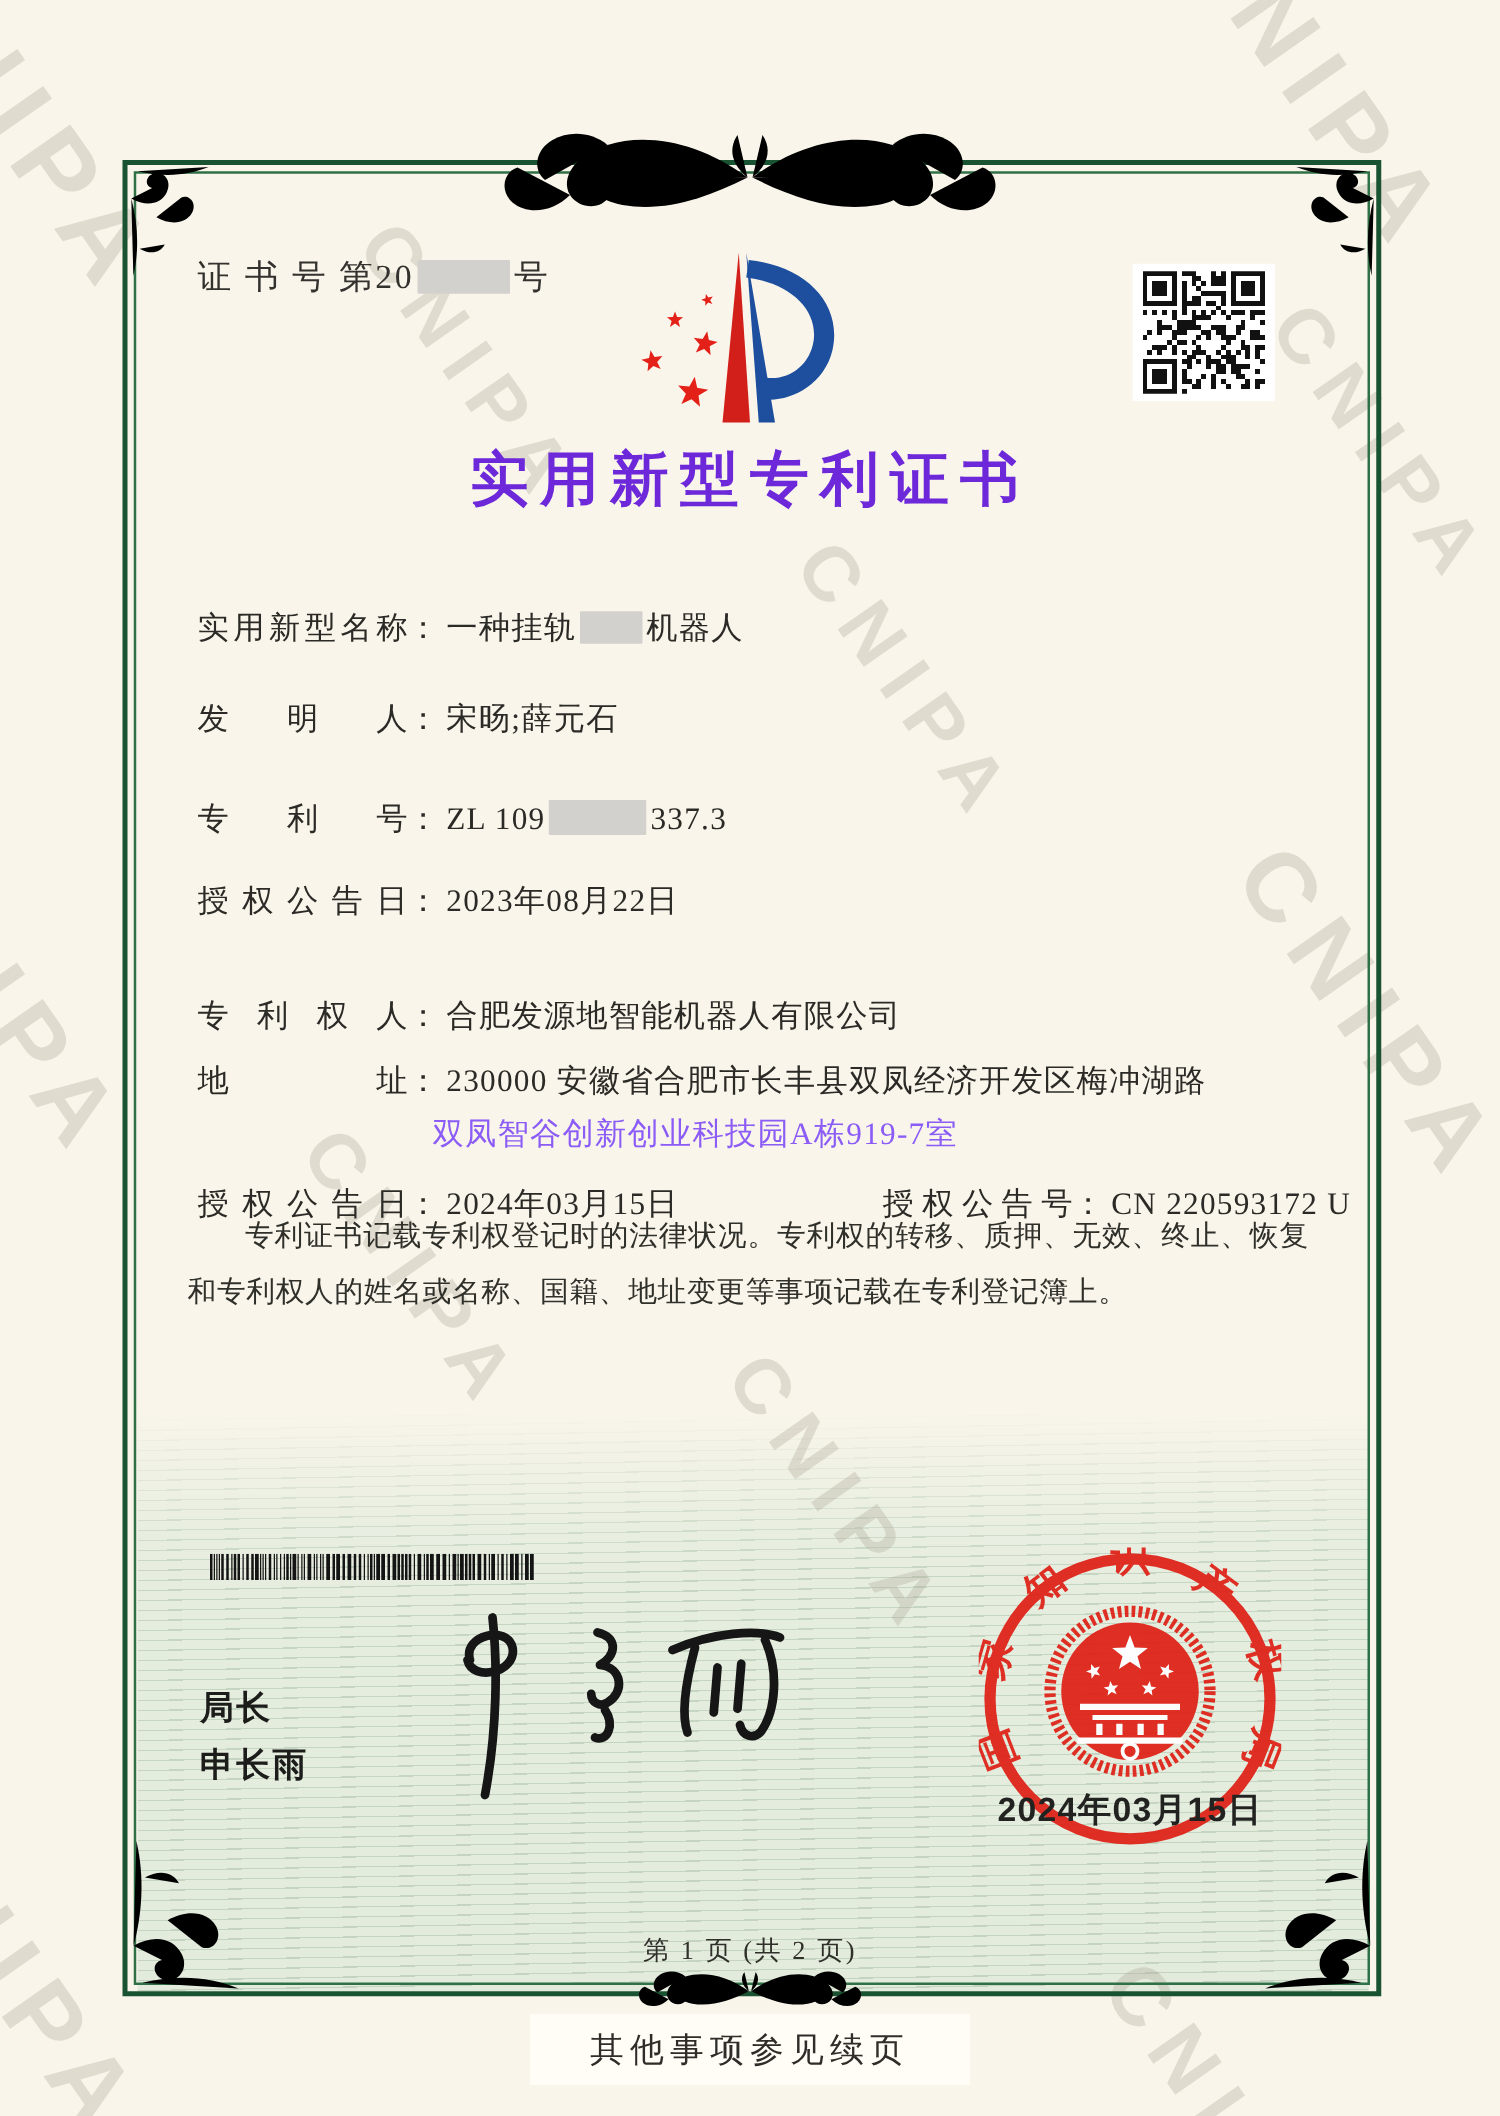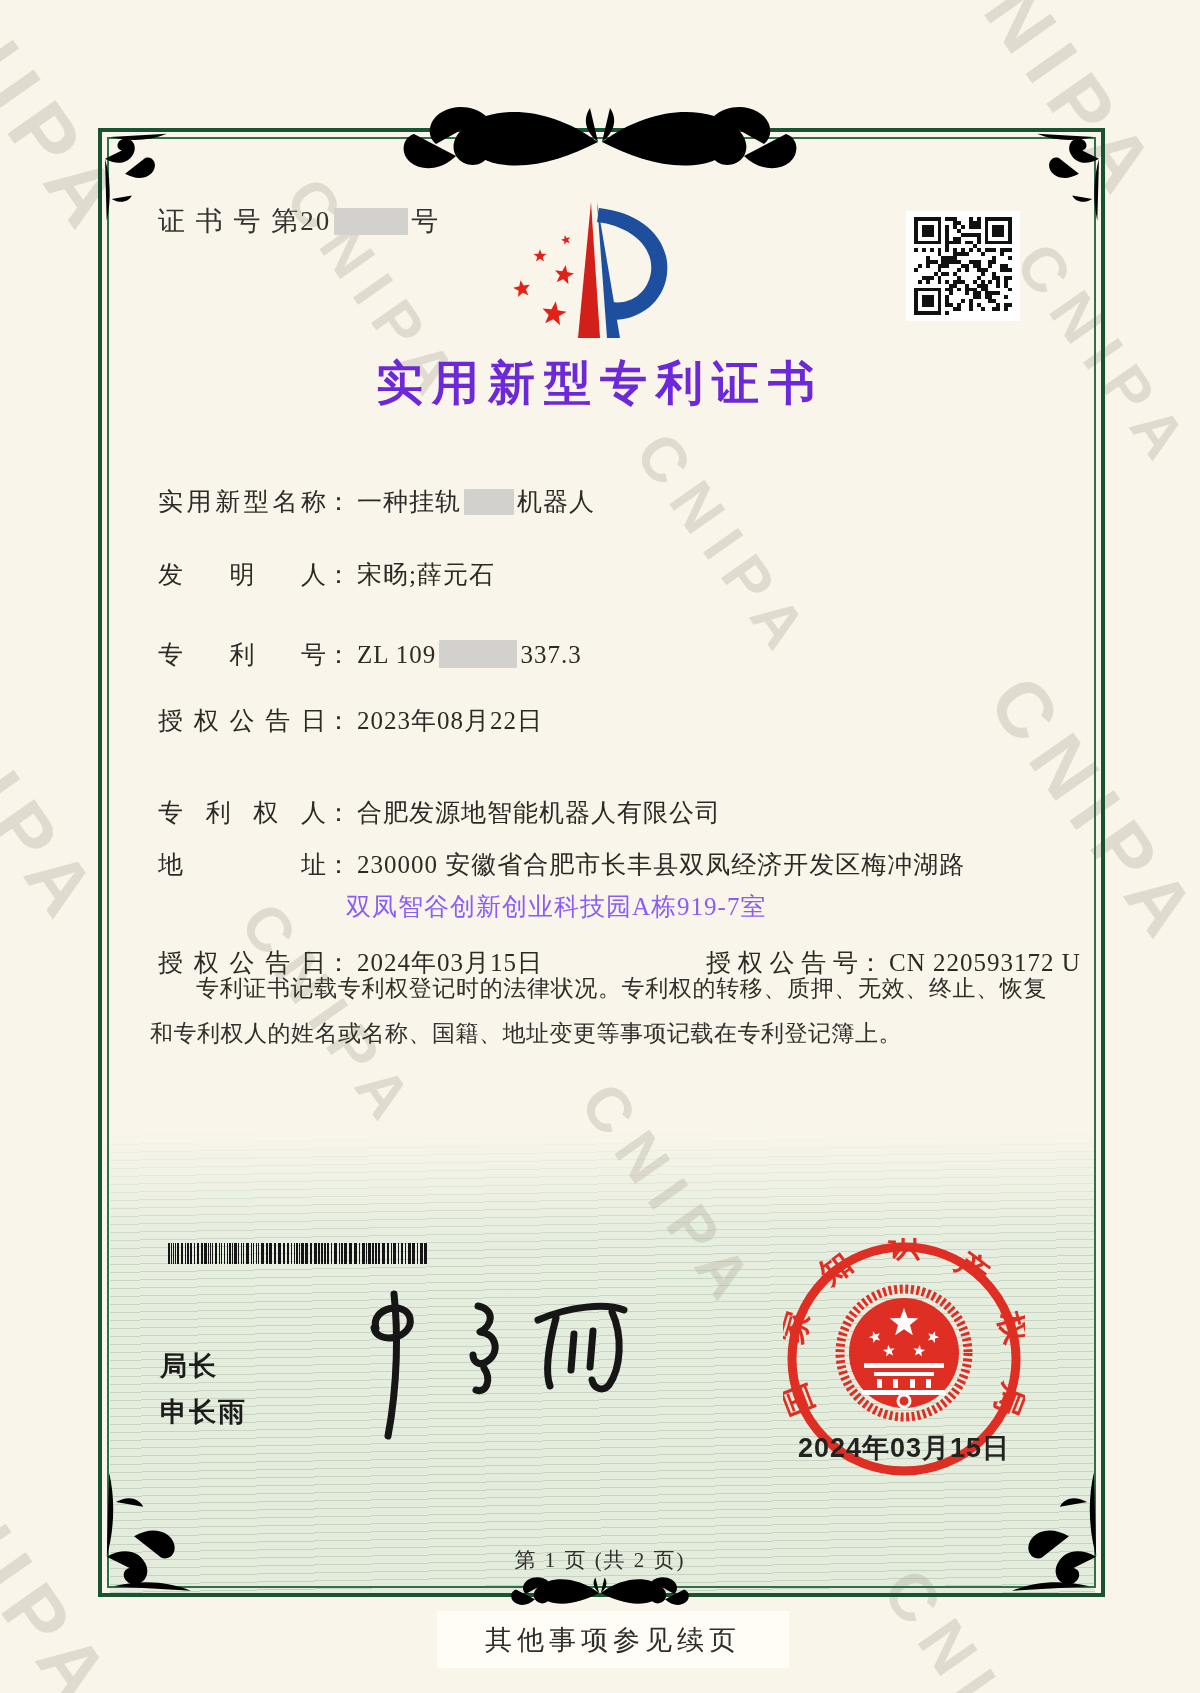--- a/index.html
+++ b/index.html
@@ -62,21 +62,21 @@
   .bodytext p{margin:0 0 14px 0;text-indent:2em;}
   
   .barcode{position:absolute;z-index:5;left:168px;top:1243px;}
   .director{position:absolute;z-index:5;left:160px;font-family:"Liberation Sans","DejaVu Sans",sans-serif;font-weight:700;font-size:27px;color:#1c1c1a;letter-spacing:2px;}
   .sign-svg{position:absolute;z-index:6;left:350px;top:1288px;}
   .sign-svg path{stroke:#161616;stroke-width:7;fill:none;stroke-linecap:round;stroke-linejoin:round;}
   .seal{position:absolute;z-index:7;left:783px;top:1238px;opacity:0.94;}
   
   .page-info{position:absolute;z-index:5;left:0;top:1546px;width:1200px;text-align:center;font-size:21px;letter-spacing:2px;color:#30302b;}
   .cont-box{
-    position:absolute;z-index:5;left:437px;top:1611px;width:352px;height:57px;background:#fffdf6;
+    position:absolute;z-index:5;left:424px;top:1611px;width:352px;height:57px;background:#fffdf6;
     display:flex;align-items:center;justify-content:center;
   }
   .cont-note{font-size:27px;letter-spacing:5px;color:#2e2d29;}
 </style>
 </head>
 <body>
 
 <div class="page">
 
   <svg width="0" height="0" style="position:absolute">

